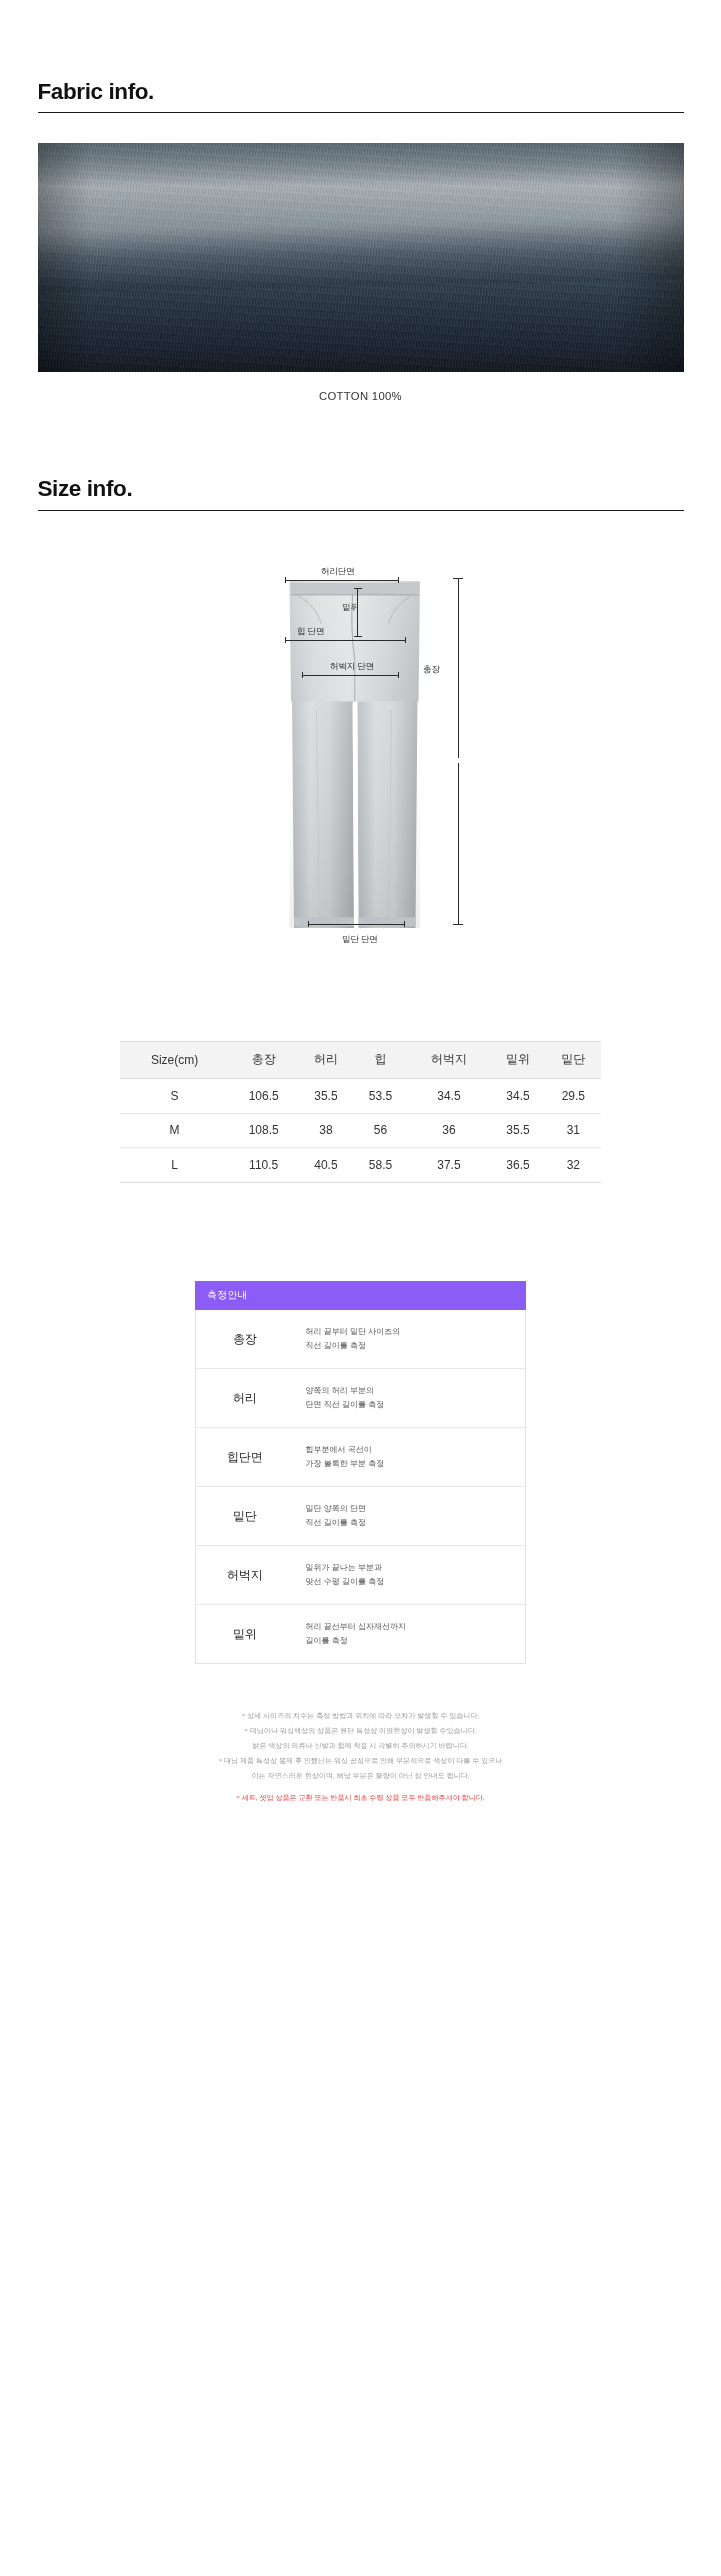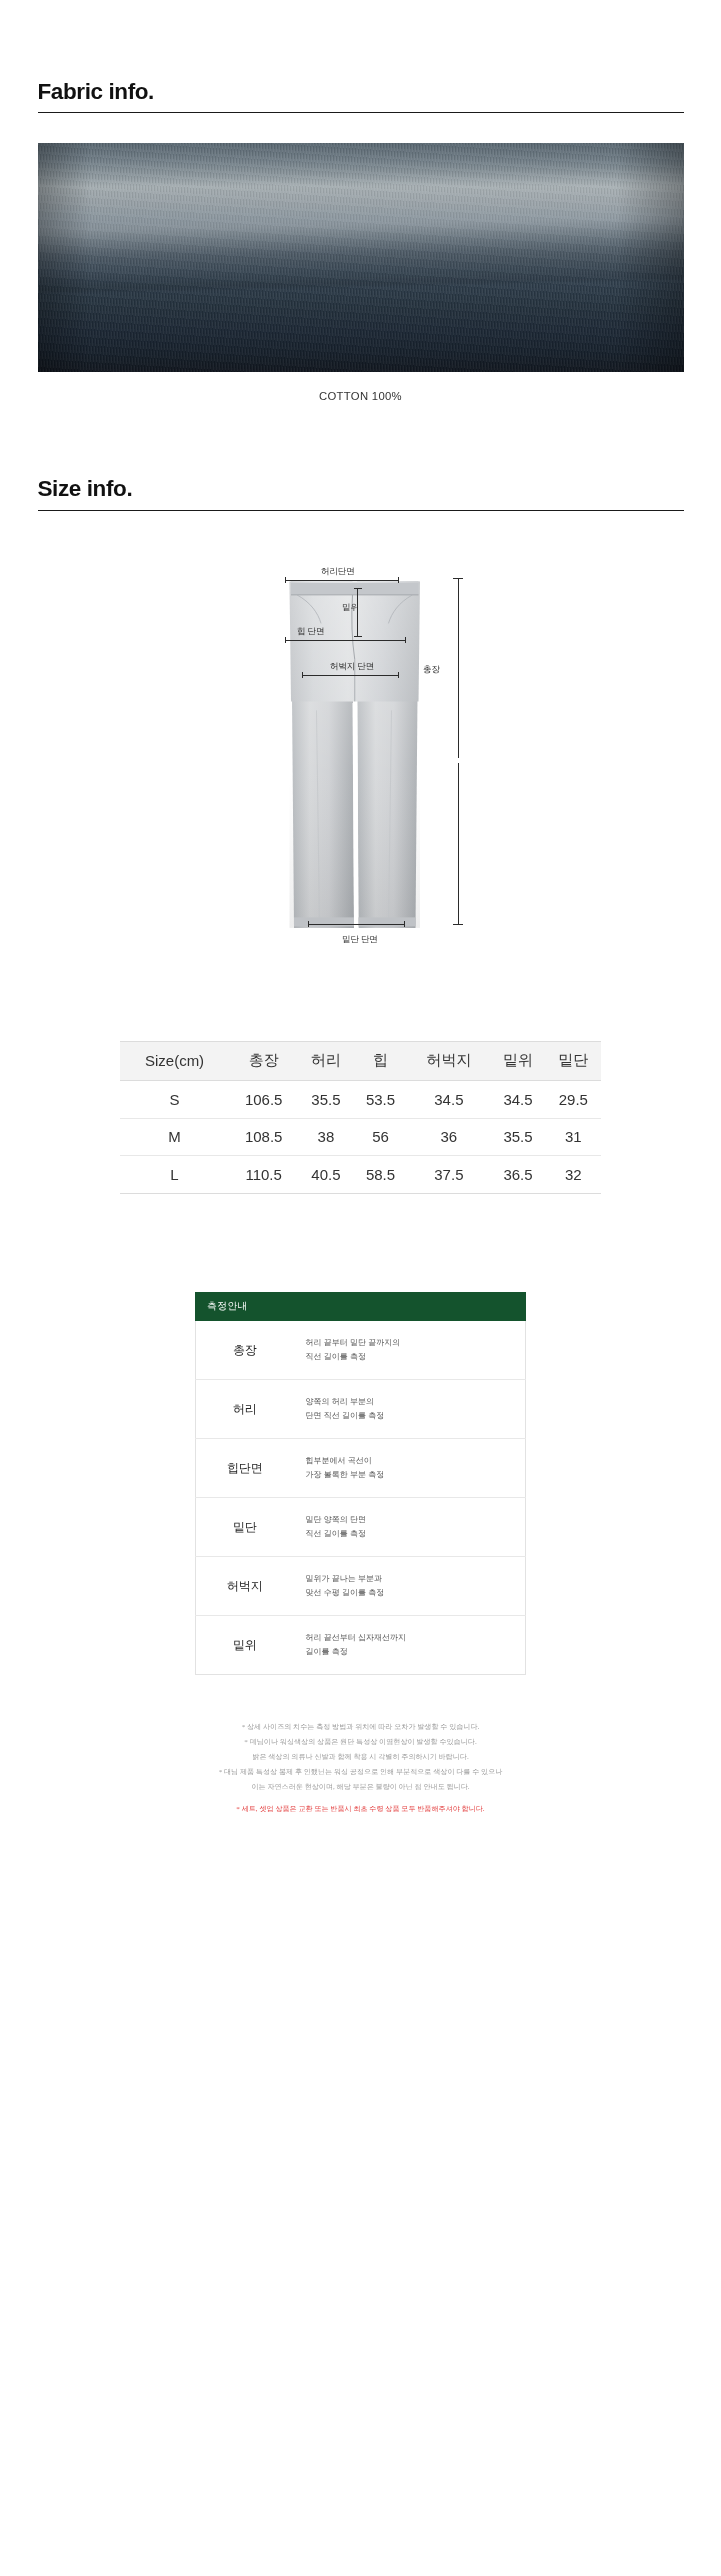--- a/index.html
+++ b/index.html
@@ -162,21 +162,21 @@
   }
 
   
   .table-wrap {
     width: 481px;
     margin: 79px auto 0 auto;
   }
   table.size-table {
     width: 100%;
     border-collapse: collapse;
-    font-size: 15px;
+    font-size: 12px;
     color: #333;
   }
   table.size-table thead th {
     background: #f3f3f3;
     font-weight: normal;
     color: #333;
     padding: 9.8px 0;
     border-top: 0.8px solid #dcdcdc;
     border-bottom: 0.8px solid #dcdcdc;
     text-align: center;
@@ -187,21 +187,21 @@
     text-align: center;
   }
   table.size-table tbody tr:last-child td { border-bottom: 0.8px solid #dcdcdc; }
 
   
   .guide-wrap {
     width: 331px;
     margin: 98px auto 0 auto;
   }
   .guide-head {
-    background: #14532d;
+    background: #8b5cf6;
     color: #fff;
     font-size: 9.8px;
     padding: 8.3px 12px;
     letter-spacing: 0.4px;
   }
   table.guide-table {
     width: 100%;
     border-collapse: collapse;
     border: 0.8px solid #e2e2e2;
     border-top: none;
@@ -402,21 +402,21 @@
     </table>
   </div>
 
   <div class="guide-wrap">
     <div class="guide-head">측정안내</div>
     <table class="guide-table">
       <tbody>
         <tr>
           <td class="g-term">총장</td>
           <td class="g-desc">
-            <div>허리 끝부터 밑단 끝까지의</div>
+            <div>허리 끝부터 밑단 사이즈의</div>
             <div>직선 길이를 측정</div>
           </td>
         </tr>
         <tr>
           <td class="g-term">허리</td>
           <td class="g-desc">
             <div>양쪽의 허리 부분의</div>
             <div>단면 직선 길이를 측정</div>
           </td>
         </tr>

